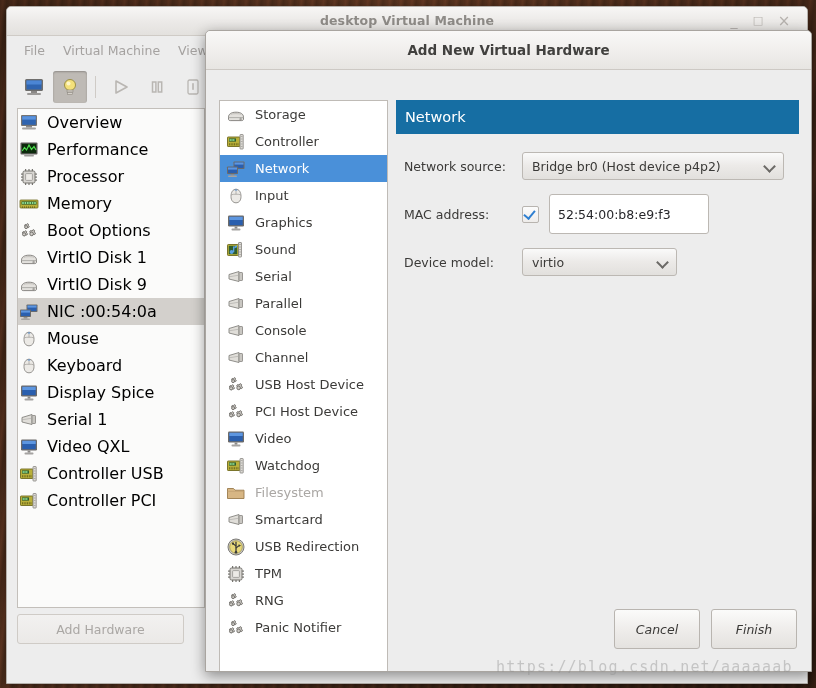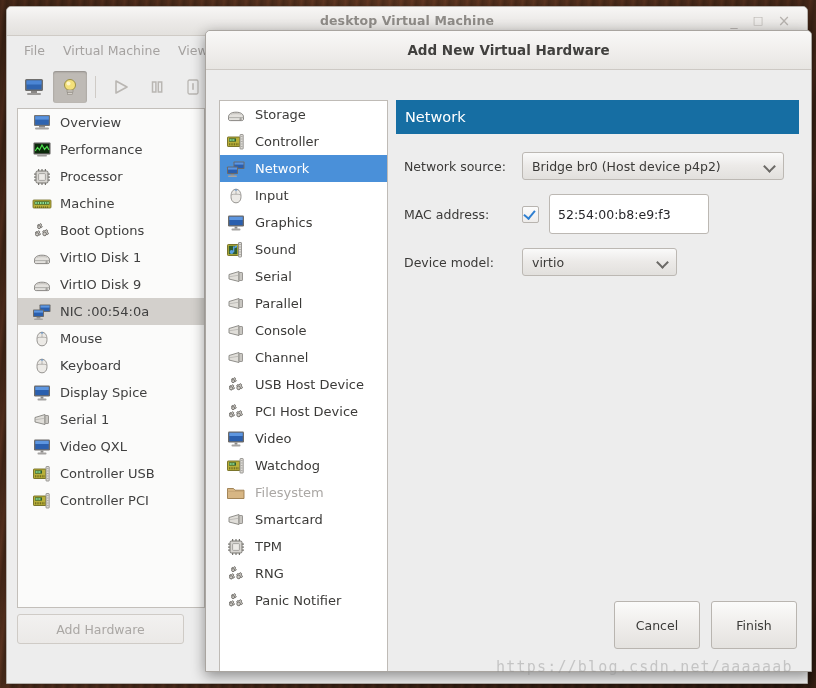--- a/index.html
+++ b/index.html
@@ -87,23 +87,23 @@
   #hw-sidebar {
     position: absolute; left: 10px; top: 0;
     width: 186px; height: 498px;
     background: #fbfbfa;
     border: 1px solid #c3bfba;
     overflow: hidden;
   }
   .hw-row {
     display: flex; align-items: center;
     height: 27px;
-    padding-left: 13px;
-    font-size: 13px;
-    color: #404040;
+    padding-left: 0;
+    font-size: 16px;
+    color: #000000;
   }
   .hw-row.selected { background: #d3d0cc; }
   .hw-row .lbl { margin-left: 7px; }
   .hw-ico { width: 22px; height: 20px; flex: 0 0 22px; display:flex; align-items:center; justify-content:center;}
 
   #add-hardware-btn {
     position: absolute; left: 10px; top: 506px;
     width: 167px; height: 30px;
     box-sizing: border-box;
     background: linear-gradient(to bottom,#f2f1f0,#ebe9e7);
@@ -227,27 +227,27 @@
     padding-left: 8px;
     font-size: 12.5px; color: #26262a;
   }
 
   #dlg-buttons {
     position: absolute; right: 14px; bottom: 22px;
     display: flex; gap: 11px;
   }
   .dbtn {
     box-sizing: border-box;
-    min-width: 86px; height: 48px;
+    min-width: 86px; height: 40px;
     padding: 0 16px;
     background: linear-gradient(to bottom, #fbfbfa 0%, #efedeb 50%, #e4e2df 100%);
     border: 1px solid #b9b5b0;
     border-radius: 3px;
     display: flex; align-items: center; justify-content: center;
-    font-size: 12.5px; color: #3b3a38;
+    font-size: 12.5px; color: #3b3a38; font-style: italic;
   }
 
   #watermark {
     position: absolute;
     left: 496px; top: 658px;
     font-family: "DejaVu Sans Mono", "Liberation Mono", monospace;
     font-size: 15px;
     letter-spacing: 1.2px;
     color: rgba(140,140,140,0.42);
     white-space: nowrap;
@@ -377,21 +377,21 @@
                 <rect x="3" y="11.4" width="1" height="1.6"></rect>
                 <rect x="5" y="11.4" width="1" height="1.6"></rect>
                 <rect x="7" y="11.4" width="1" height="1.6"></rect>
                 <rect x="9" y="11.4" width="1" height="1.6"></rect>
                 <rect x="11" y="11.4" width="1" height="1.6"></rect>
                 <rect x="13" y="11.4" width="1" height="1.6"></rect>
                 <rect x="15" y="11.4" width="1" height="1.6"></rect>
               </g>
             </svg>
           </span>
-          <span class="lbl">Machine</span>
+          <span class="lbl">Memory</span>
         </div>
         <div class="hw-row">
           <span class="hw-ico">
             <svg width="20" height="18" viewBox="0 0 20 18">
               <g fill="#cfccc7" stroke="#6e6c68" stroke-width="0.9">
                 <path d="M6.2 2.4l1.3.3.8-1.1 1.2.7-.3 1.3 1.1.8-.7 1.2-1.3-.3-.8 1.1-1.2-.7.3-1.3-1.1-.8z"></path>
                 <circle cx="7.1" cy="5.1" r="1.5"></circle>
                 <path d="M11.5 8.6l1.6.4 1-1.4 1.5.9-.4 1.6 1.4 1-.9 1.5-1.6-.4-1 1.4-1.5-.9.4-1.6-1.4-1z"></path>
                 <circle cx="12.6" cy="11.9" r="1.8"></circle>
                 <path d="M4.1 9.6l1.4.3.9-1.2 1.3.8-.3 1.4 1.2.9-.8 1.3-1.4-.3-.9 1.2-1.3-.8.3-1.4-1.2-.9z"></path>
@@ -797,20 +797,34 @@
         </div>
         <div class="dev-row">
           <span class="dev-ico">
             <svg width="20" height="18" viewBox="0 0 20 18">
               <path d="M3 6.5 L13 3.5 L13 13.5 L3 11 Z" fill="#e0ded9" stroke="#85837f" stroke-width="0.9"></path>
               <rect x="13" y="4.5" width="3.5" height="8" rx="0.6" fill="#c9c7c2" stroke="#85837f" stroke-width="0.8"></rect>
               <path d="M3 8.8 L13 7.2" stroke="#a8a6a2" stroke-width="0.6"></path>
             </svg>
           </span>
           <span class="lbl">Smartcard</span>
+        </div>
+        <div class="dev-row">
+          <span class="dev-ico">
+            <svg width="20" height="18" viewBox="0 0 20 18">
+              <circle cx="10" cy="9" r="8" fill="#cfcdc8" stroke="#7c7a76" stroke-width="1"></circle>
+              <circle cx="10" cy="9" r="6.3" fill="#e8d87a" stroke="#9a8f46" stroke-width="0.7"></circle>
+              <path d="M10 3.8 L10 14.2" stroke="#3a3a38" stroke-width="1.3"></path>
+              <circle cx="10" cy="14.2" r="1.3" fill="#3a3a38"></circle>
+              <path d="M10 8 L7 5.6 M10 10 L13 7.6" stroke="#3a3a38" stroke-width="1.1" fill="none"></path>
+              <rect x="6" y="4.6" width="2" height="2" fill="#3a3a38"></rect>
+              <polygon points="12.6,6.2 15,7.6 12.6,9" fill="#3a3a38"></polygon>
+            </svg>
+          </span>
+          <span class="lbl">USB Redirection</span>
         </div>
         <div class="dev-row">
           <span class="dev-ico">
             <svg width="20" height="18" viewBox="0 0 20 18">
               <rect x="4" y="3" width="12" height="12" rx="1.5" fill="#d8d6d2" stroke="#76746f" stroke-width="1"></rect>
               <rect x="6.6" y="5.6" width="6.8" height="6.8" rx="0.8" fill="#eceae6" stroke="#8d8b86" stroke-width="0.7"></rect>
               <g fill="#76746f">
                 <rect x="6" y="1" width="1.2" height="2"></rect>
                 <rect x="9.4" y="1" width="1.2" height="2"></rect>
                 <rect x="12.8" y="1" width="1.2" height="2"></rect>

